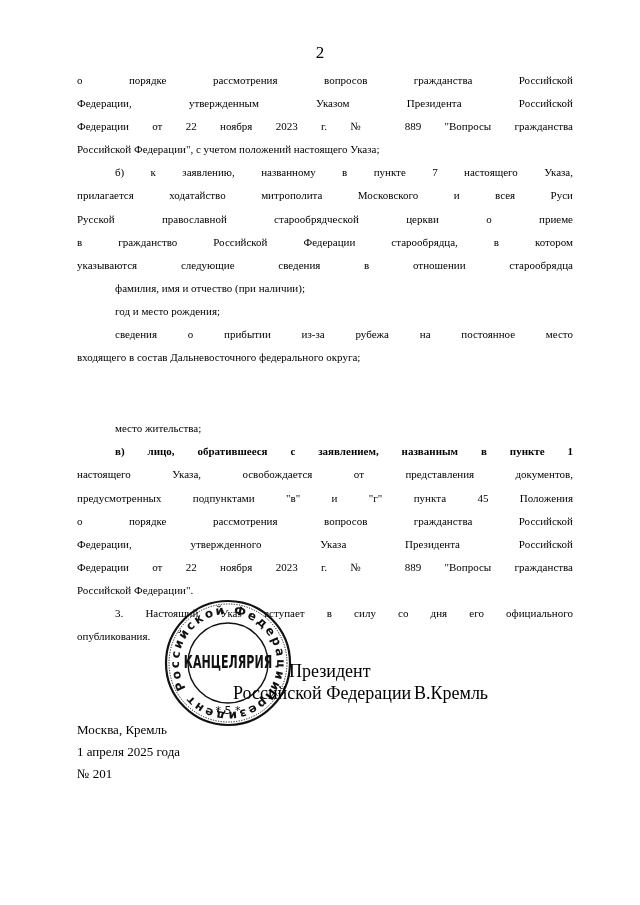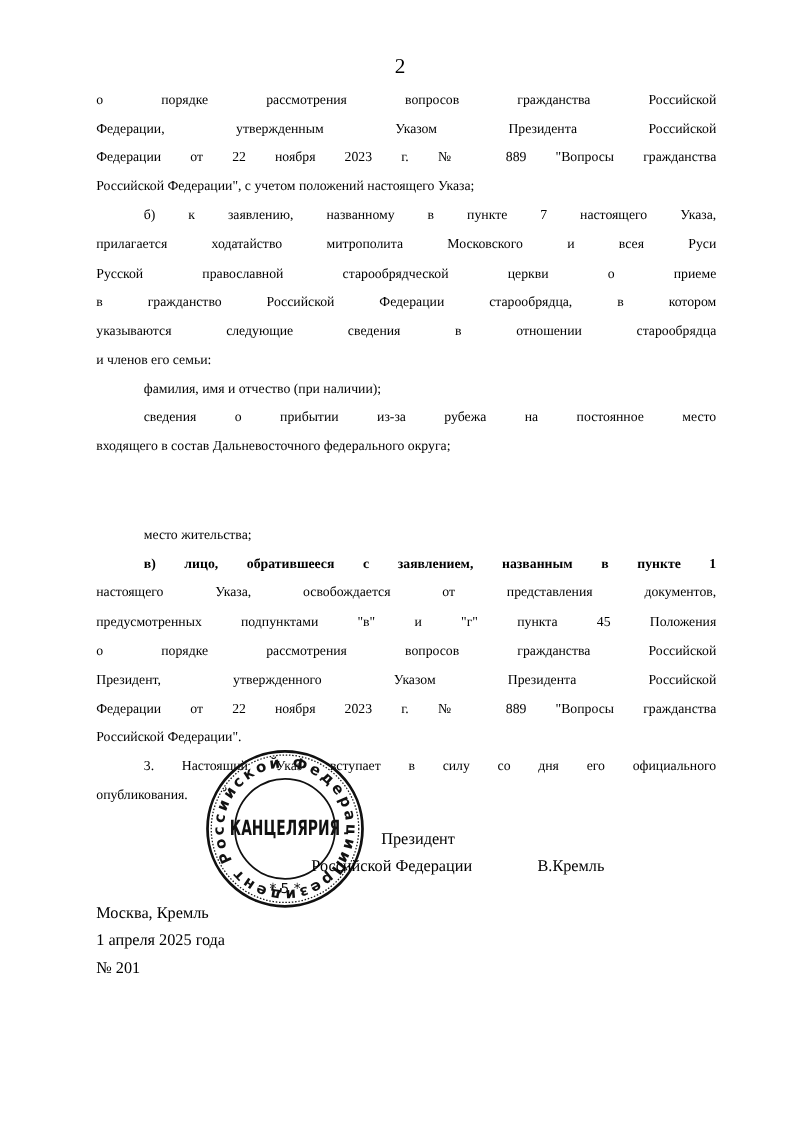--- a/index.html
+++ b/index.html
@@ -5,59 +5,61 @@
   html, body { margin: 0; padding: 0; background: #ffffff; }
   body { width: 640px; height: 905px; position: relative; overflow: hidden;
          font-family: "Liberation Serif", "DejaVu Serif", serif; color: #000; }
   .page-num { position: absolute; top: 43px; left: 0; width: 640px; text-align: center;
               font-size: 17px; line-height: 20px; }
   .body-text { position: absolute; left: 77px; top: 69px; width: 496px; font-size: 11px; line-height: 23.1px; }
   .p { margin: 0; text-align: justify; text-align-last: left; }
   .line { display: block; text-align: justify; text-align-last: justify; white-space: normal; }
   .line.last { text-align-last: left; }
   .stamp { position: absolute; left: 163px; top: 598px; width: 130px; height: 130px; }
-  .sign { position: absolute; font-size: 13px; line-height: 22px; white-space: nowrap; margin-left: 16px; }
+  .sign { position: absolute; font-size: 18px; line-height: 22px; white-space: nowrap; }
   .footer { position: absolute; left: 77px; top: 719px; font-size: 13px; line-height: 22px; }
 </style>
 </head>
 <body>
 
 <div class="page-num">2</div>
 
 <div class="body-text" id="body-text">
     <div class="p">
       <span class="line">о порядке рассмотрения вопросов гражданства Российской</span>
       <span class="line">Федерации, утвержденным Указом Президента Российской</span>
       <span class="line">Федерации от 22 ноября 2023 г. № 889 "Вопросы гражданства</span>
       <span class="line last">Российской Федерации", с учетом положений настоящего Указа;</span>
     </div>
     <div class="p">
       <span class="line" style="padding-left: 38px;">б) к заявлению, названному в пункте 7 настоящего Указа,</span>
       <span class="line">прилагается ходатайство митрополита Московского и всея Руси</span>
       <span class="line">Русской православной старообрядческой церкви о приеме</span>
       <span class="line">в гражданство Российской Федерации старообрядца, в котором</span>
       <span class="line">указываются следующие сведения в отношении старообрядца</span>
-      <span class="line last">и членов его семьи:</span>
     </div>
     <div class="p">
       <span class="line last" style="padding-left: 38px;">фамилия, имя и отчество (при наличии);</span>
+    </div>
+    <div class="p">
+      <span class="line last" style="padding-left: 38px;">год и место рождения;</span>
     </div>
     <div class="p">
       <span class="line" style="padding-left: 38px;">сведения о прибытии из-за рубежа на постоянное место</span>
       <span class="line last">входящего в состав Дальневосточного федерального округа;</span>
     </div>
     <div class="p">
       <span class="line last" style="padding-left: 38px; margin-top: 48px;">место жительства;</span>
     </div>
     <div class="p">
       <span class="line" style="padding-left: 38px; font-weight: bold;">в) лицо, обратившееся с заявлением, названным в пункте 1</span>
       <span class="line">настоящего Указа, освобождается от представления документов,</span>
       <span class="line">предусмотренных подпунктами "в" и "г" пункта 45 Положения</span>
       <span class="line">о порядке рассмотрения вопросов гражданства Российской</span>
-      <span class="line">Президент, утвержденного Указом Президента Российской</span>
+      <span class="line">Федерации, утвержденного Указа Президента Российской</span>
       <span class="line">Федерации от 22 ноября 2023 г. № 889 "Вопросы гражданства</span>
       <span class="line last">Российской Федерации".</span>
     </div>
     <div class="p">
       <span class="line" style="padding-left: 38px;">3. Настоящий Указ вступает в силу со дня его официального</span>
       <span class="line last">опубликования.</span>
     </div>
   </div>
 
 <svg class="stamp" viewBox="0 0 130 130" xmlns="http://www.w3.org/2000/svg">

